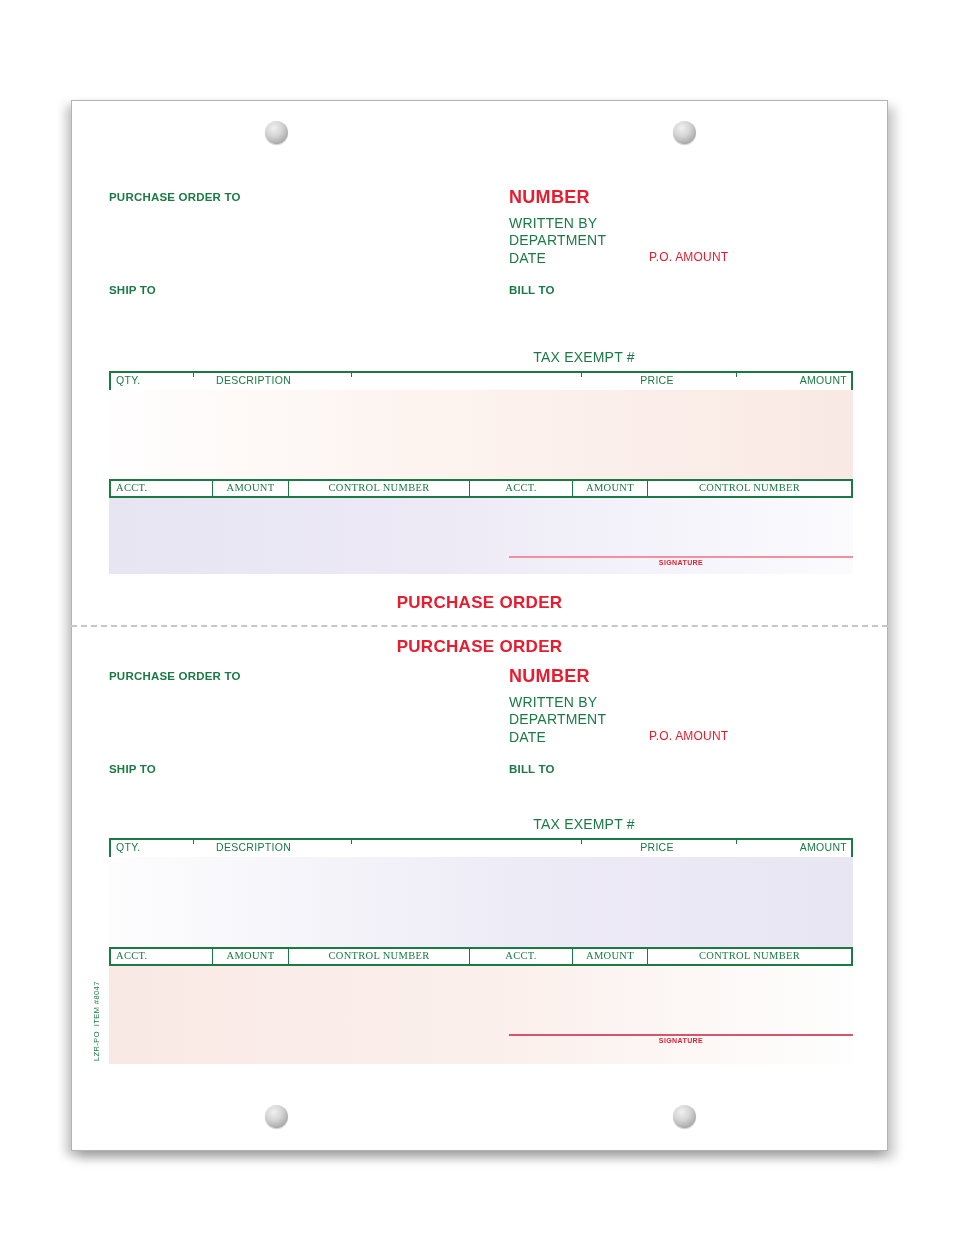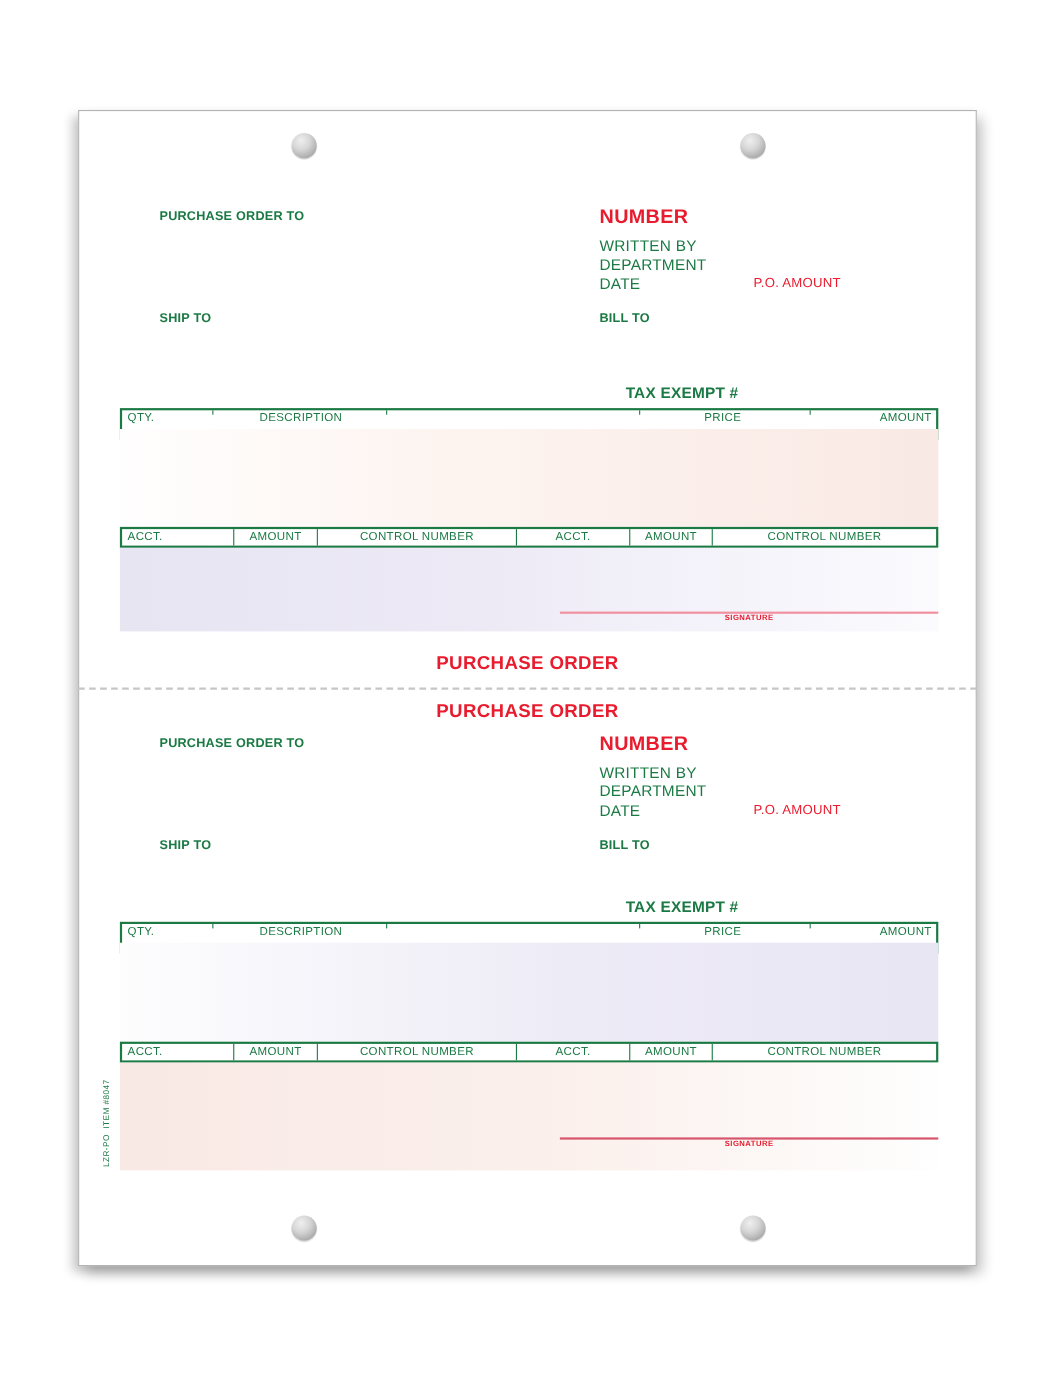--- a/index.html
+++ b/index.html
@@ -12,43 +12,43 @@
     font-family:"Liberation Sans", sans-serif;position:relative;}
   .page{position:absolute;left:71px;top:100px;width:817px;height:1051px;background:#fff;
     border:1px solid #b3b3b3;box-sizing:border-box;
     box-shadow:-6px 5px 9px rgba(0,0,0,.20), 6px 7px 11px rgba(0,0,0,.24);}
   .hole{position:absolute;width:23px;height:23px;border-radius:50%;
     background:radial-gradient(circle at 38% 30%, #efefef 0%, #d6d6d6 38%, #a8a8a8 78%, #969696 100%);
     box-shadow:0 1px 1px rgba(0,0,0,.18);}
   .h-tl{left:193px;top:20px}.h-tr{left:601px;top:20px}
   .h-bl{left:193px;top:1004px}.h-br{left:601px;top:1004px}
 
-  .abs{position:absolute;margin-left:36px;}
+  .abs{position:absolute;}
   .green-bold{color:var(--green);font-weight:bold;font-size:11.5px;letter-spacing:.2px;white-space:nowrap;}
   .green-reg{color:var(--green);font-size:14px;letter-spacing:.2px;white-space:nowrap;}
   .red-big{color:var(--red);font-weight:bold;font-size:18px;letter-spacing:.3px;white-space:nowrap;}
   .red-reg{color:var(--red);font-size:12px;letter-spacing:.2px;white-space:nowrap;}
   .banner{position:absolute;left:0;width:100%;text-align:center;color:var(--red);
     font-weight:bold;font-size:17px;letter-spacing:.3px;}
-  .tax{width:150px;text-align:center;font-weight:bold;}
+  .tax{width:150px;text-align:center;}
 
   
   .items-header{position:absolute;left:37px;width:744px;height:29px;border:2px solid var(--green);
     box-sizing:border-box;background:#fff;}
   .items-header span{position:absolute;top:1px;color:var(--green);font-size:10.5px;letter-spacing:.3px;white-space:nowrap;}
   .ih-qty{left:5px}
-  .ih-desc{left:125px}
+  .ih-desc{left:105px}
   .ih-price{left:500px;width:92px;text-align:center}
   .ih-amount{right:4px}
   .tick{position:absolute;top:0;width:1px;height:4px;background:var(--green);}
   .t1{left:82px}.t2{left:240px}.t3{left:470px}.t4{left:625px}
 
   
   .dist-header{position:absolute;left:37px;width:744px;height:19px;border:2px solid var(--green);
-    box-sizing:border-box;display:flex;background:#fff;}
+    box-sizing:border-box;display:flex;background:#fff;font-family:Liberation Serif, serif;}
   .dist-header div{color:var(--green);font-size:10.5px;letter-spacing:.3px;white-space:nowrap;
     box-sizing:border-box;border-right:1px solid var(--green);text-align:center;padding-top:1px;overflow:visible;}
   .dist-header div:last-child{border-right:none;}
   .dc1{width:102px;text-align:left !important;padding-left:5px;}
   .dc2{width:76px}.dc3{width:181px}.dc4{width:103px}.dc5{width:75px}.dc6{flex:1}
 
   .body-band{position:absolute;left:37px;width:744px;}
   .c1-items{top:289px;height:89px;background:linear-gradient(90deg,#fffefe 0%,#fdf4f0 40%,#f9e9e4 100%);}
   .c1-dist{top:397px;height:76px;background:linear-gradient(90deg,#e8e5f3 0%,#edeaf6 45%,#fbfbfe 100%);}
   .c2-items{top:756px;height:90px;background:linear-gradient(90deg,#fdfdfe 0%,#edebf6 55%,#e9e6f4 100%);}

